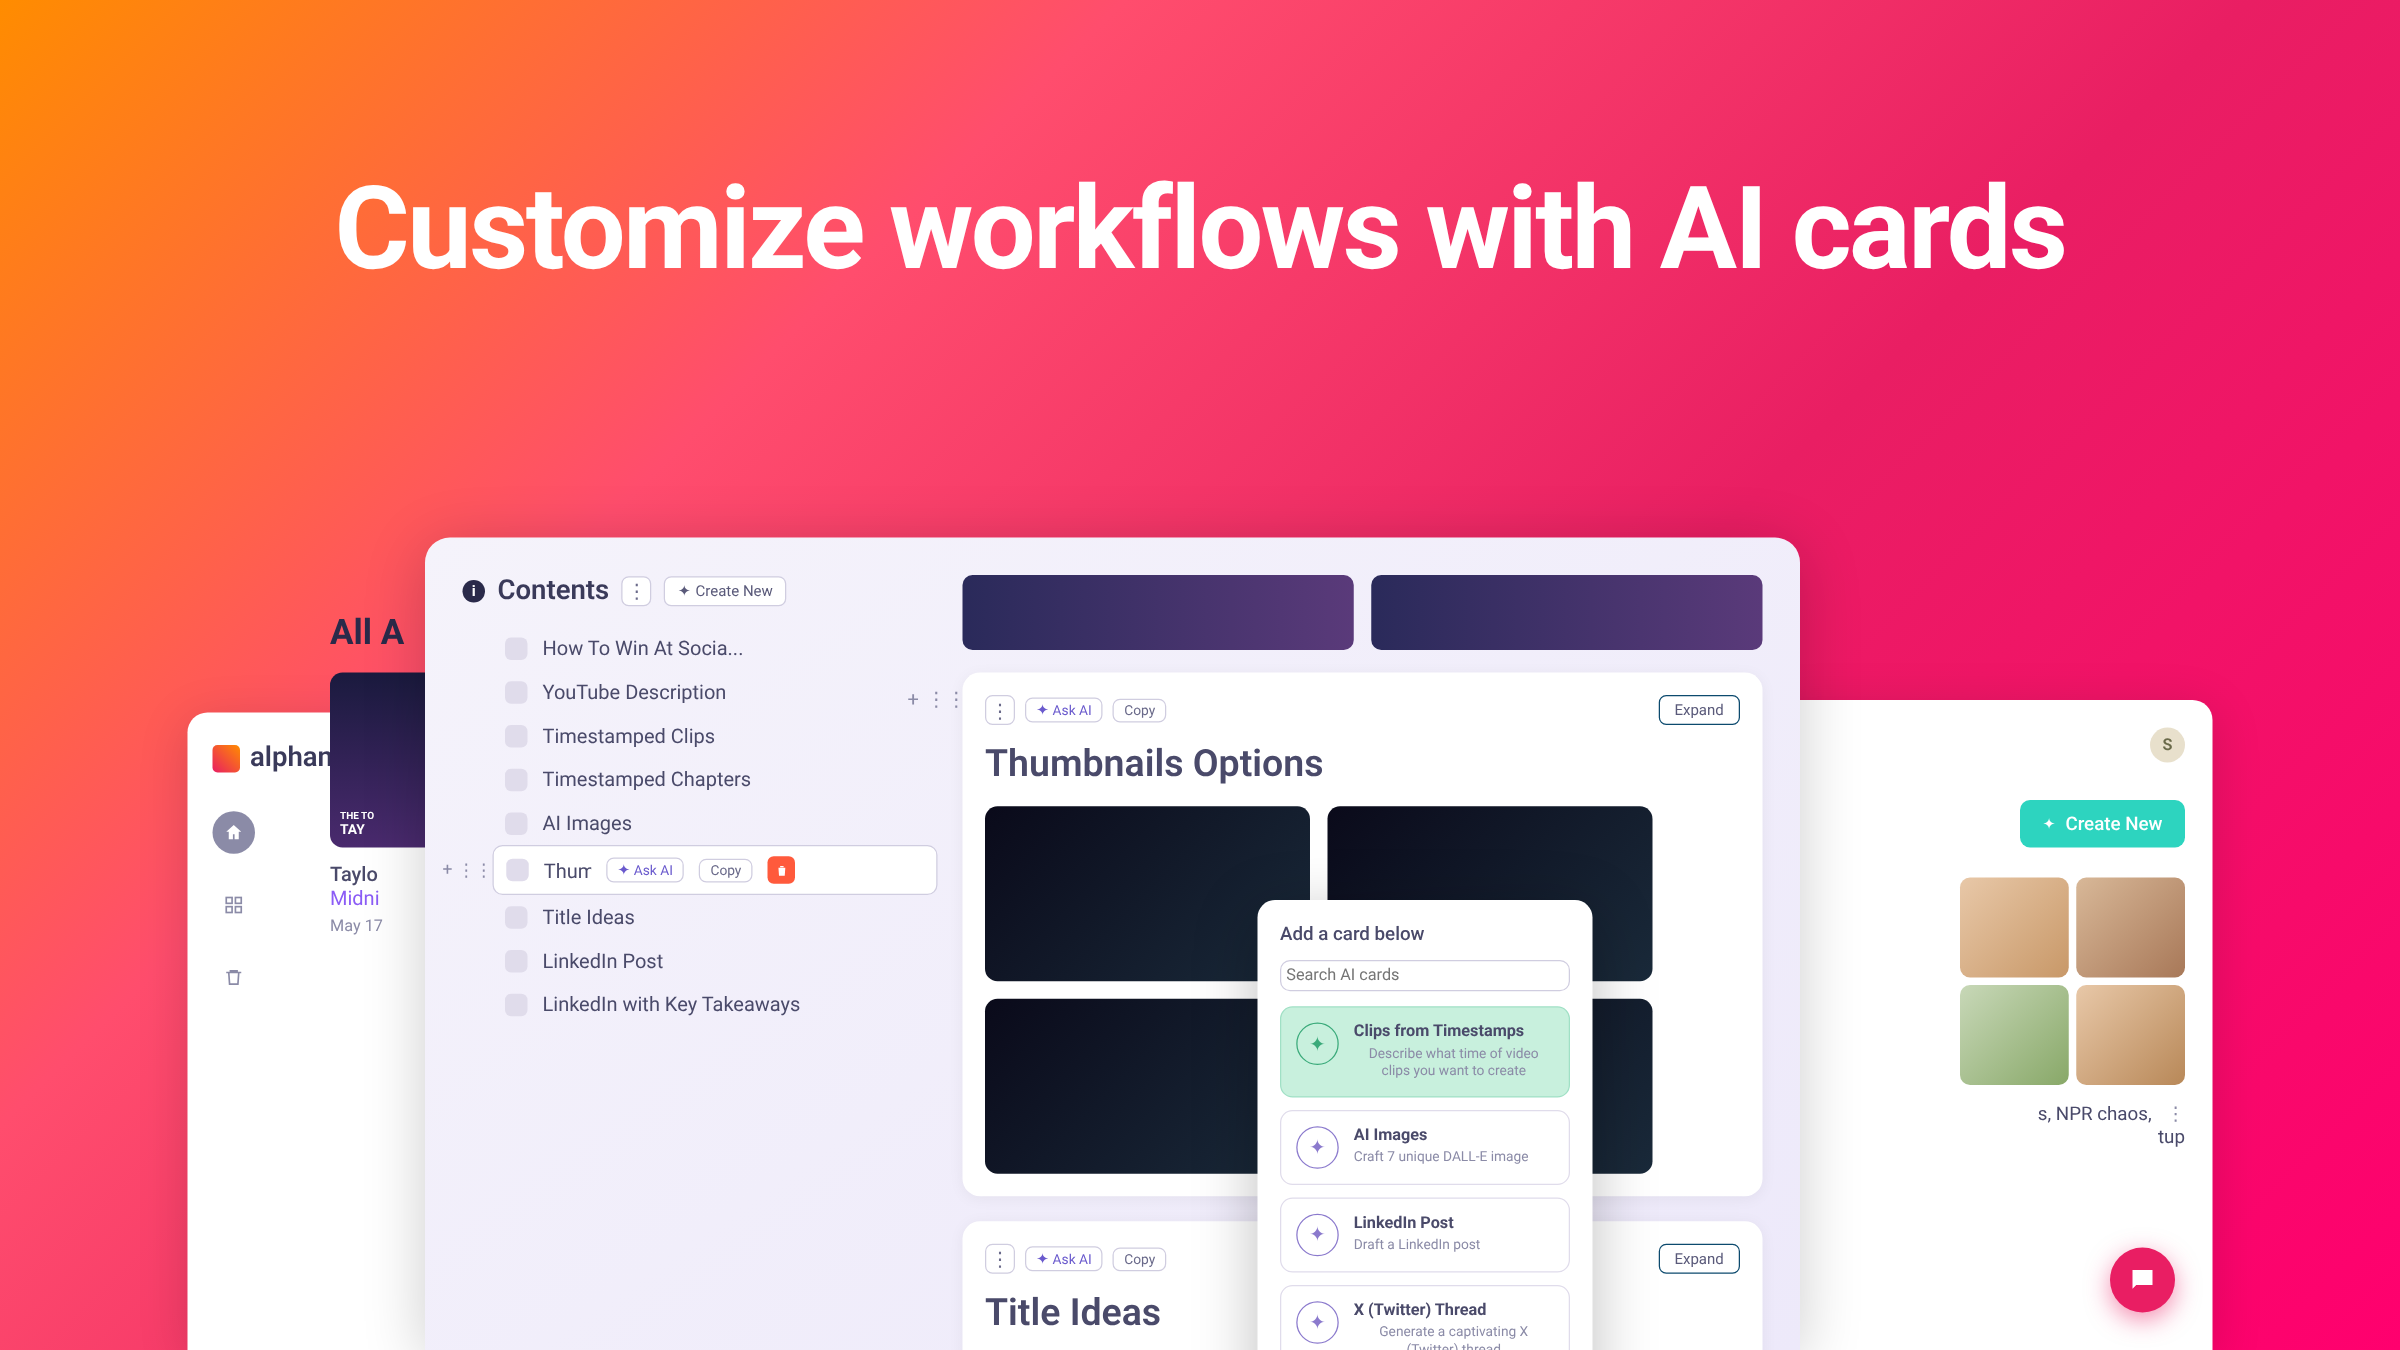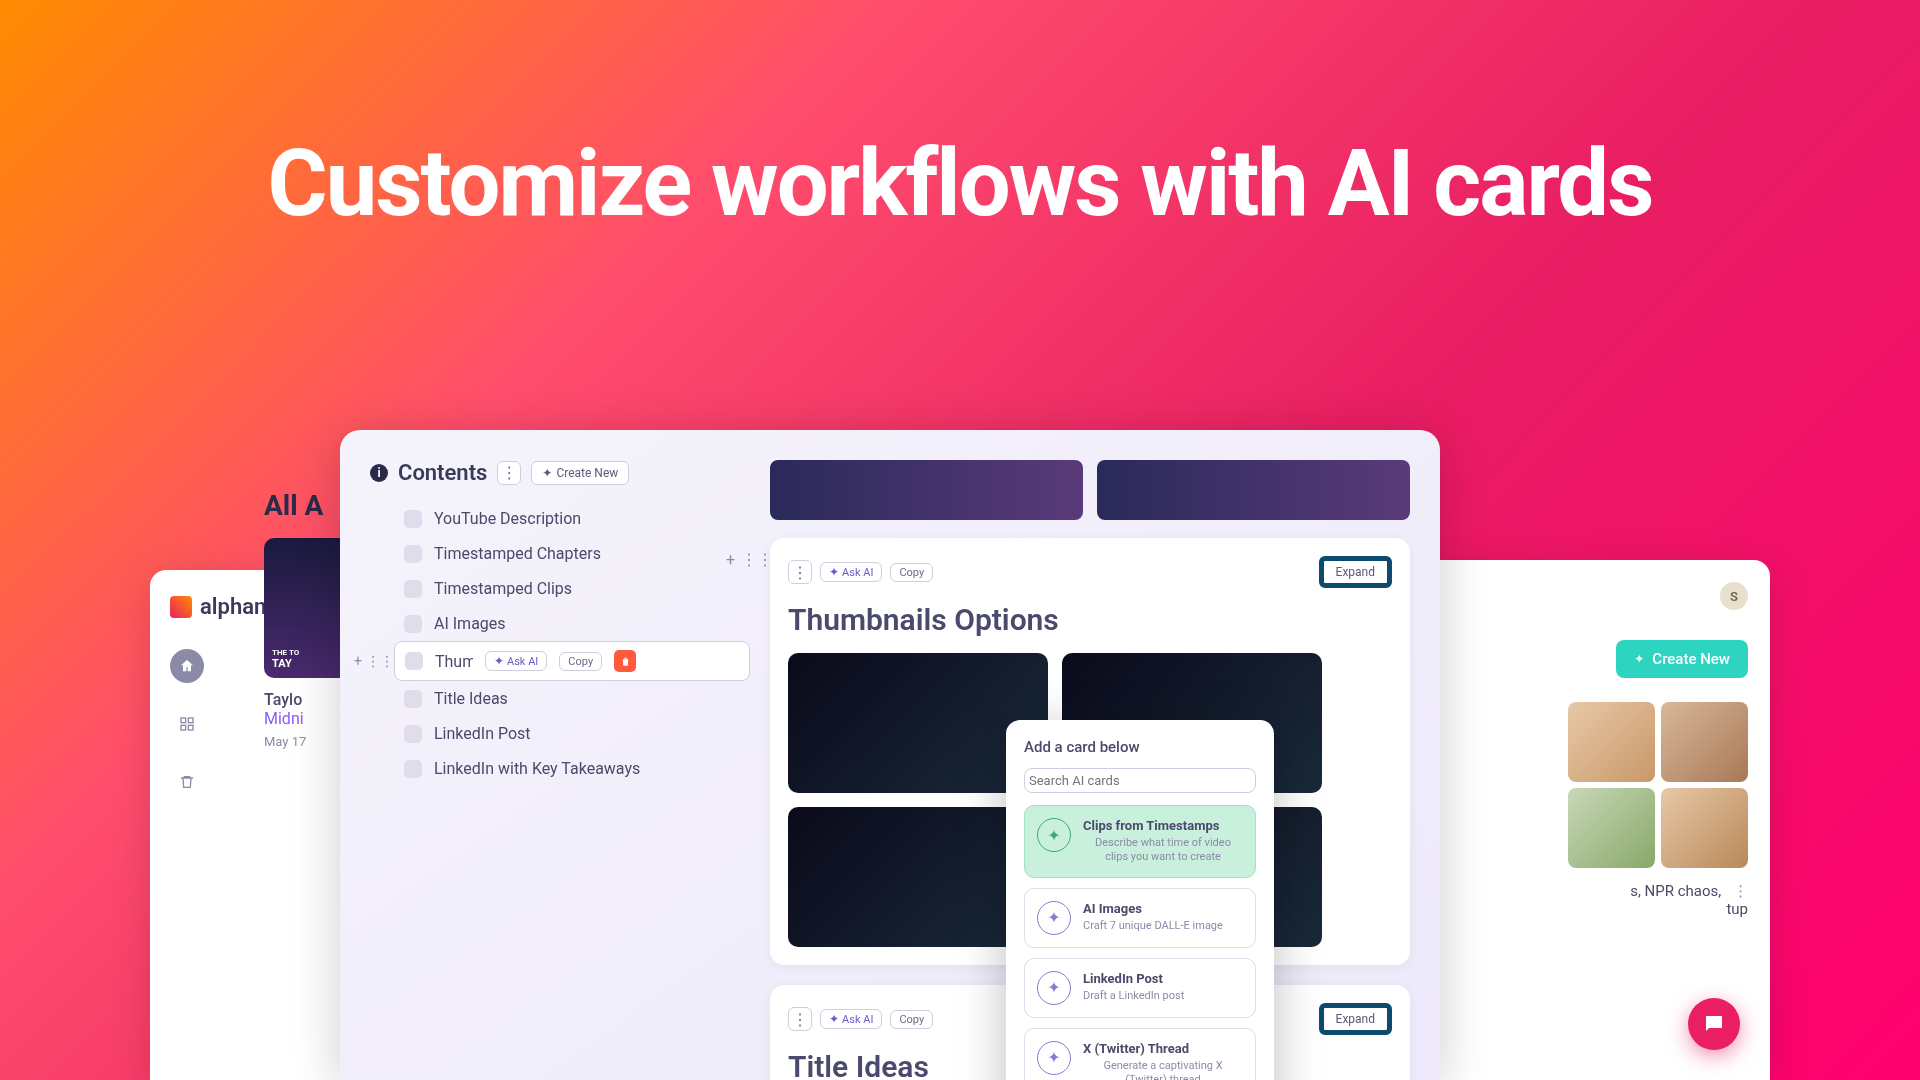--- a/index.html
+++ b/index.html
@@ -36,21 +36,21 @@
 .plus-icon, .drag-icon { color: #8b8ba7; font-size: 14px; }
 .pill-btn { border: 1px solid #d0cde0; border-radius: 6px; background: white; padding: 2px 8px; font-size: 11px; color: #6a5acd; cursor: pointer; display: inline-flex; align-items: center; gap: 3px; }
 .pill-btn.gray { color: #6a6a8a; }
 .delete-btn { width: 22px; height: 22px; background: #ff5a3c; color: white; border-radius: 5px; display: flex; align-items: center; justify-content: center; font-size: 11px; cursor: pointer; }
 
 .right-area { position: absolute; right: 30px; top: 30px; width: 640px; }
 .media-strip { display: flex; gap: 14px; margin-bottom: 18px; }
 .strip-img { flex: 1; height: 60px; background: linear-gradient(90deg, #2a2a5a, #5a3a7a); border-radius: 8px; }
 .card-box { background: white; border-radius: 14px; padding: 18px; margin-bottom: 20px; box-shadow: 0 2px 12px rgba(0,0,0,0.05); position: relative; }
 .card-header { display: flex; align-items: center; gap: 8px; margin-bottom: 14px; }
-.expand-btn { margin-left: auto; border: 5px solid #0c4a6e; border-radius: 6px; background: white; padding: 4px 12px; font-size: 12px; color: #5a5a7a; cursor: pointer; }
+.expand-btn { margin-left: auto; border: 1px solid #0c4a6e; border-radius: 6px; background: white; padding: 4px 12px; font-size: 12px; color: #5a5a7a; cursor: pointer; }
 .card-title { font-size: 30px; font-weight: 600; color: #4a4a6a; margin-bottom: 16px; }
 .thumbs-grid { display: flex; flex-wrap: wrap; gap: 14px; }
 .thumb-tile { width: 260px; height: 140px; background: linear-gradient(135deg, #0a0a1a, #1a2a3a); border-radius: 10px; position: relative; }
 .outside-controls { position: absolute; left: -44px; top: 12px; display: flex; gap: 6px; color: #8b8ba7; }
 
 .popover { position: absolute; right: 166px; top: 290px; width: 268px; background: white; border-radius: 14px; box-shadow: 0 12px 50px rgba(0,0,0,0.25); padding: 18px; z-index: 100; }
 .popover-title { font-size: 15px; font-weight: 500; color: #4a4a6a; margin-bottom: 12px; }
 .popover-input { width: 100%; border: 1px solid #d0cde0; border-radius: 8px; padding: 4px; font-size: 13px; color: #8b8ba7; margin-bottom: 12px; }
 .ai-card { display: flex; gap: 12px; padding: 12px; border: 1px solid #e0dceb; border-radius: 10px; margin-bottom: 10px; cursor: pointer; }
 .ai-card.selected { background: #c8f0dd; border-color: #a0e0c5; }
@@ -143,29 +143,33 @@
           <span class="contents-title">Contents</span>
           <div class="more-btn">⋮</div>
           <button class="create-new-btn">
             <span class="sparkle">✦</span>
             <span>Create New</span>
           </button>
         </div>
         <div class="contents-list">
           <div class="content-item">
               <span class="dot"></span>
+              <span>How To Win At Socia...</span>
+            </div>
+          <div class="content-item">
+              <span class="dot"></span>
               <span>YouTube Description</span>
             </div>
           <div class="content-item">
               <span class="dot"></span>
+              <span>Timestamped Clips</span>
+            </div>
+          <div class="content-item">
+              <span class="dot"></span>
               <span>Timestamped Chapters</span>
-            </div>
-          <div class="content-item">
-              <span class="dot"></span>
-              <span>Timestamped Clips</span>
             </div>
           <div class="content-item">
               <span class="dot"></span>
               <span>AI Images</span>
             </div>
           <div style="display:flex;align-items:center;">
             <div class="item-controls">
               <span class="plus-icon">+</span>
               <span class="drag-icon">⋮⋮</span>
             </div>

